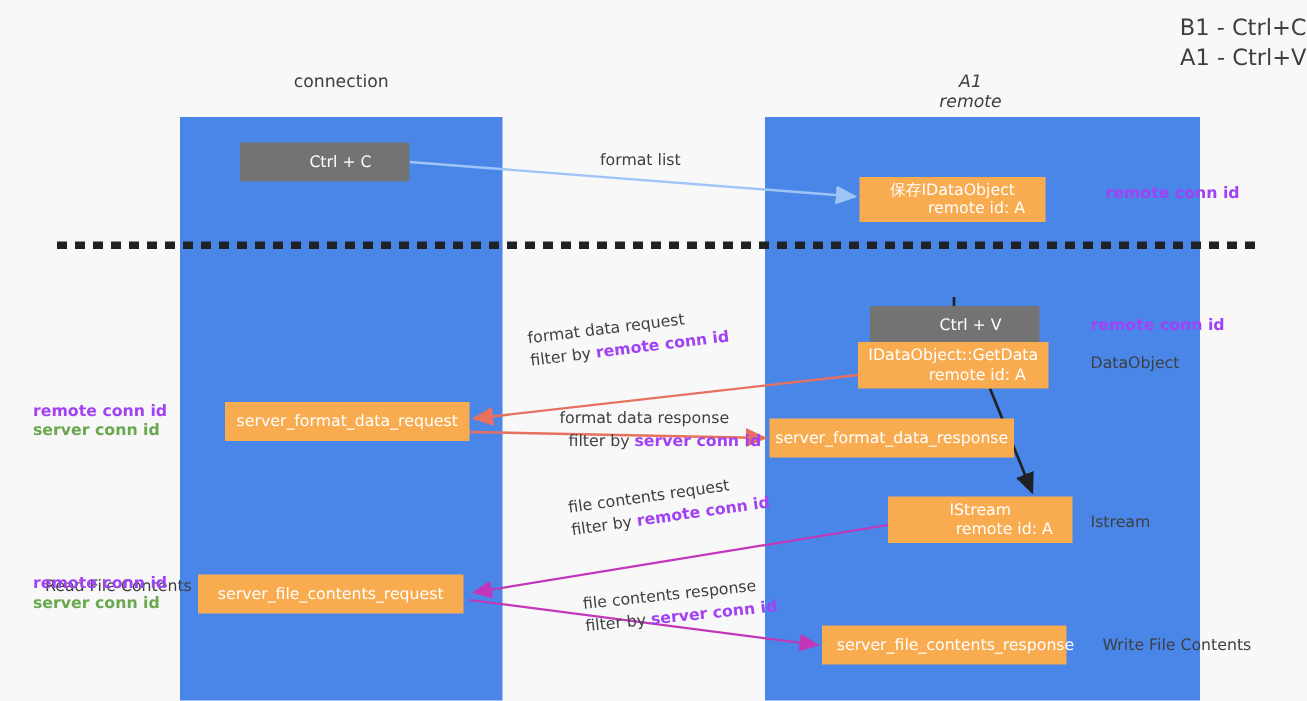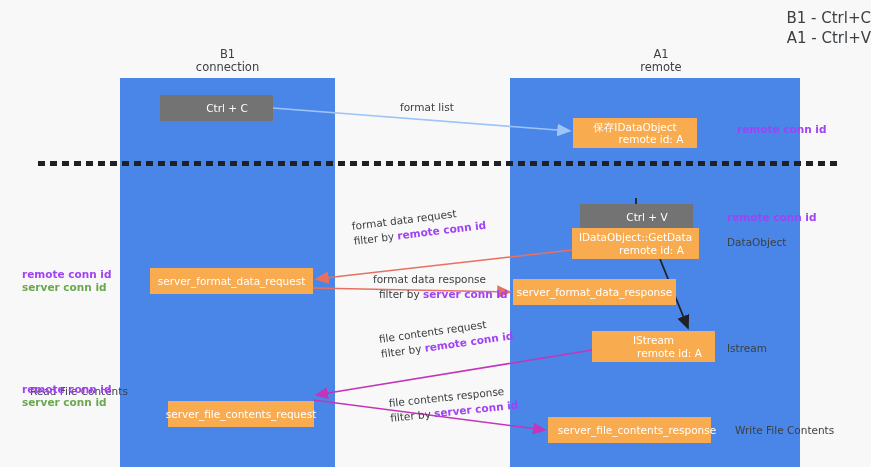--- a/index.html
+++ b/index.html
@@ -13,21 +13,21 @@
   #stage{position:absolute;left:0;top:0;width:871px;height:467px;}
 
   
   .column{position:absolute;background:#4a86e8;}
   #col-b1{left:120px;top:78px;width:215px;height:389px;}
   #col-a1{left:510px;top:78px;width:290px;height:389px;}
 
   
   .col-head{position:absolute;text-align:center;font-size:11.5px;line-height:13px;color:#3c4043;}
   #head-b1{left:120px;top:48px;width:215px;}
-  #head-a1{left:516px;top:48px;width:290px;}
+  #head-a1{left:502px;top:48px;width:290px;font-style:italic;}
 
   
   #title{position:absolute;left:0;top:8px;width:871px;text-align:right;
          font-size:15px;line-height:20px;color:#3c4043;}
 
   
   #divider{position:absolute;left:38px;top:161px;width:800px;height:5px;
     background-image:repeating-linear-gradient(to right,#202124 0px,#202124 7px,transparent 7px,transparent 12px);}
 
   
@@ -38,21 +38,21 @@
   .box.orange{background:#f9ab50;}
   .box .l2{display:block;padding-left:32px;}
 
   #box-ctrlc{left:160px;top:95px;width:113px;height:26px;}
   #box-ctrlv{left:580px;top:172px;width:113px;height:26px;margin-top:32px;}
   #box-save-idataobject{left:573px;top:118px;width:124px;height:30px;}
   #box-getdata{left:572px;top:228px;width:127px;height:31px;}
   #box-istream{left:592px;top:331px;width:123px;height:31px;}
   #box-sfdreq{left:150px;top:268px;width:163px;height:26px;}
   #box-sfdres{left:513px;top:279px;width:163px;height:26px;}
-  #box-sfcreq{left:168px;top:383px;width:146px;height:26px;margin-top:18px;}
+  #box-sfcreq{left:132px;top:383px;width:177px;height:26px;}
   #box-sfcres{left:548px;top:417px;width:163px;height:26px;padding-left:15px;}
 
   
   .side{position:absolute;font-size:10.5px;line-height:13px;font-weight:bold;}
   .purple{color:#a142f4;}
   .green-t{color:#6aa84f;}
   .plain{color:#3c4043;font-weight:normal;}
 
   #side-remote-1{left:737px;top:123px;}
   #side-remote-2{left:727px;top:211px;}
@@ -80,21 +80,20 @@
 <body>
 
 <div id="stage">
 
   <div id="title">
     <div>B1 - Ctrl+C</div>
     <div>A1 - Ctrl+V</div>
   </div>
 
   <div id="head-b1" class="col-head">
-    <div>B1</div>
     <div>connection</div>
   </div>
   <div id="head-a1" class="col-head">
     <div>A1</div>
     <div>remote</div>
   </div>
 
   <div id="col-b1" class="column"></div>
   <div id="col-a1" class="column"></div>
 

